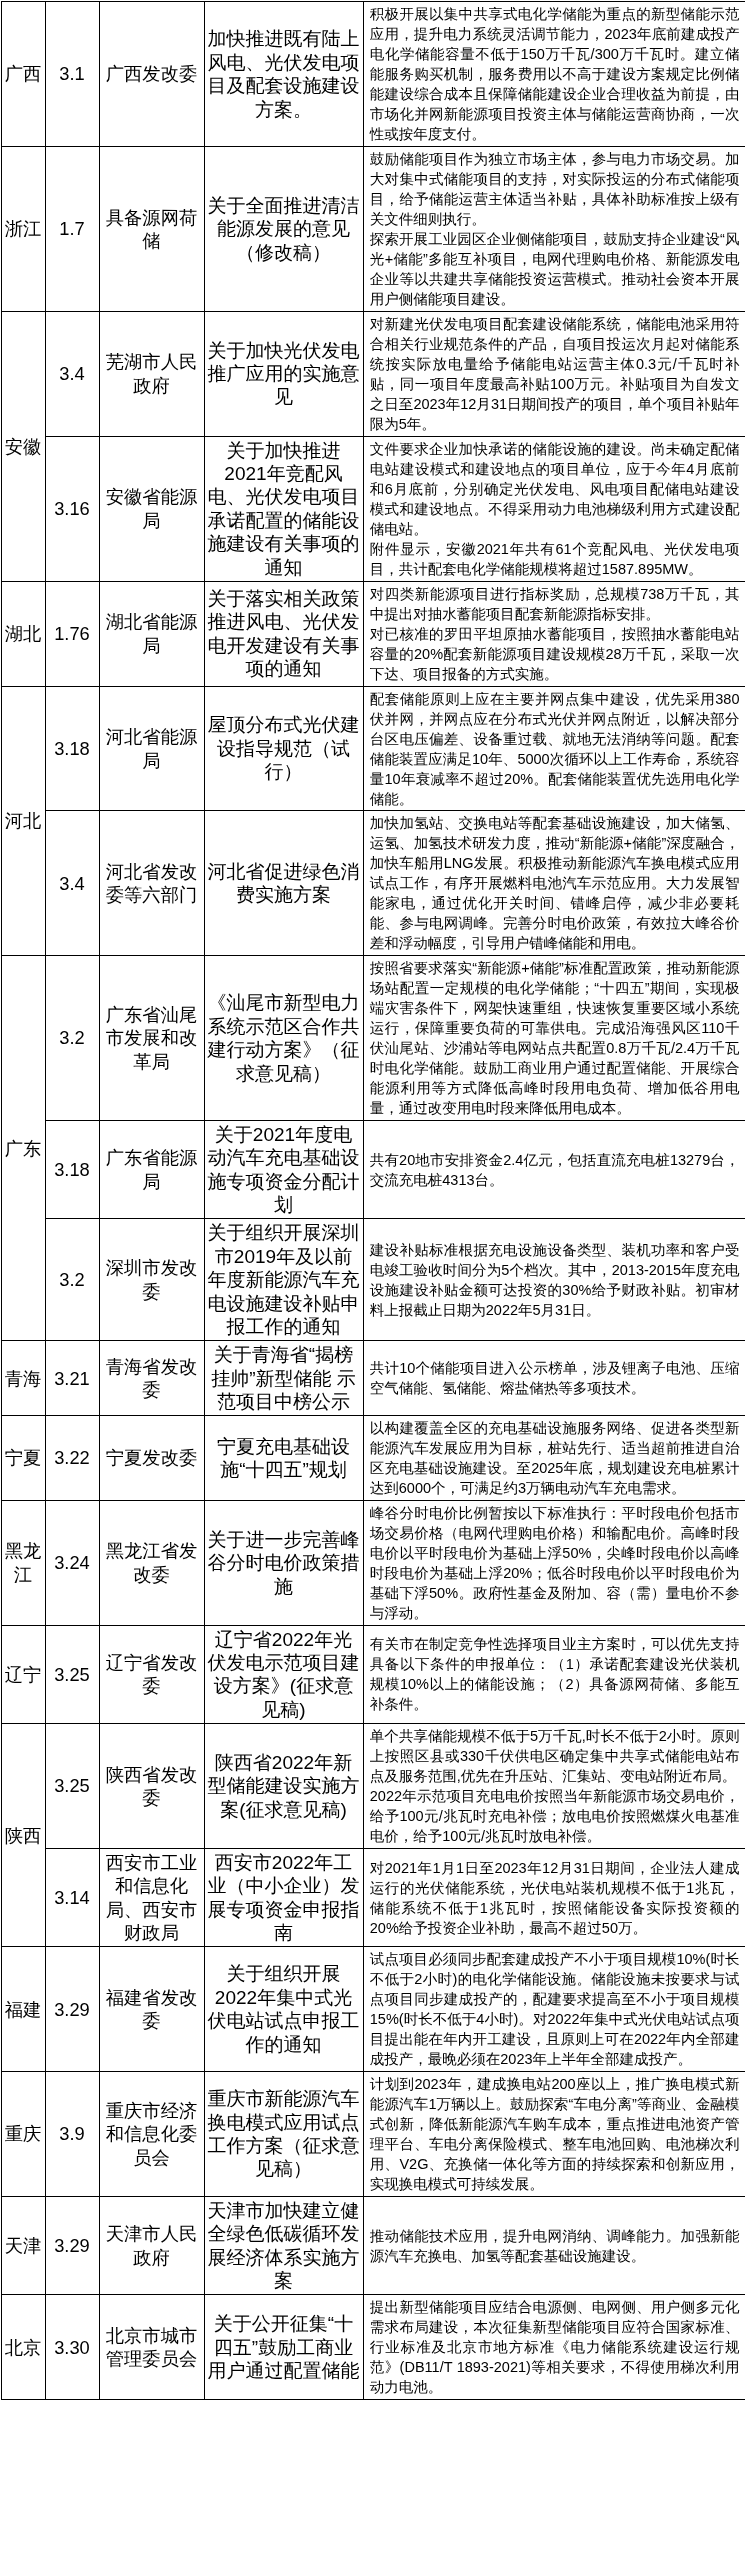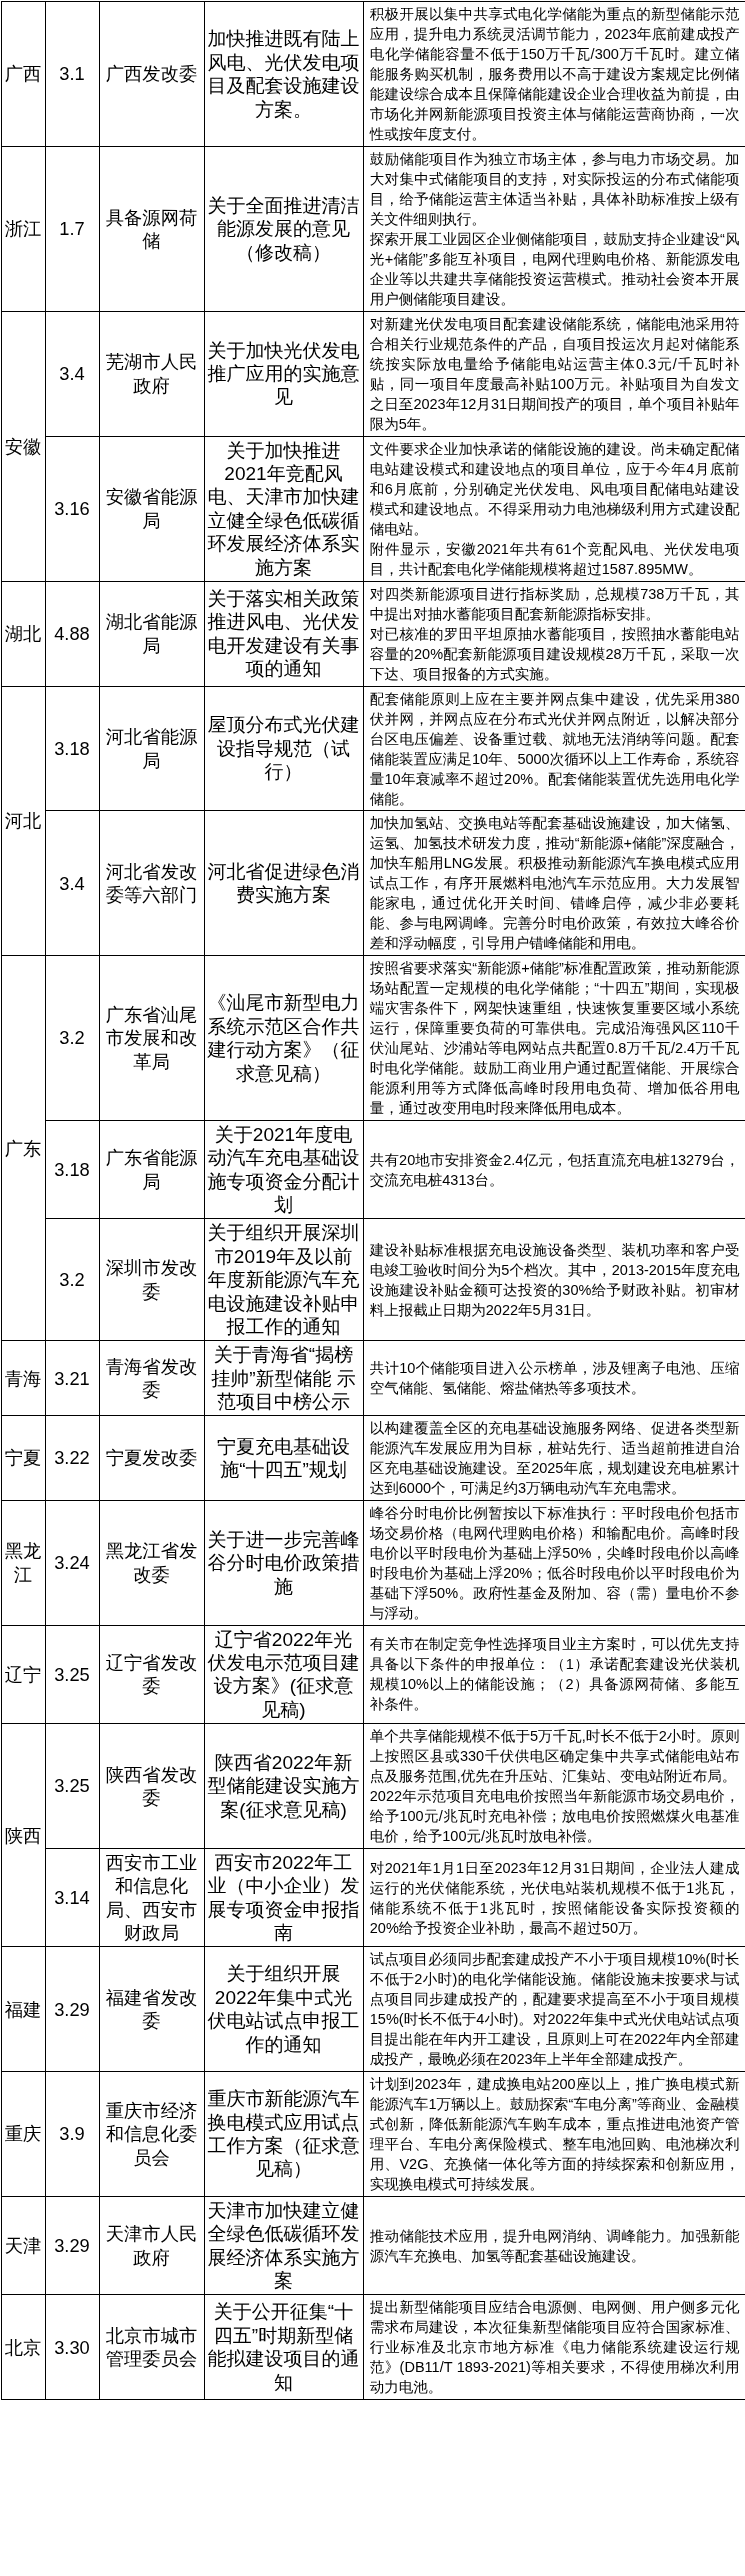--- a/index.html
+++ b/index.html
@@ -116,27 +116,27 @@
         <tr>
           <td class="cell-big" rowspan="2">安徽</td>
           <td class="cell-big">3.4</td>
           <td class="cell-big">芜湖市人民政府</td>
           <td class="cell-big cell-title">关于加快光伏发电推广应用的实施意见</td>
           <td class="cell-desc">对新建光伏发电项目配套建设储能系统，储能电池采用符合相关行业规范条件的产品，自项目投运次月起对储能系统按实际放电量给予储能电站运营主体0.3元/千瓦时补贴，同一项目年度最高补贴100万元。补贴项目为自发文之日至2023年12月31日期间投产的项目，单个项目补贴年限为5年。</td>
         </tr>
         <tr>
           <td class="cell-big">3.16</td>
           <td class="cell-big">安徽省能源局</td>
-          <td class="cell-big cell-title">关于加快推进2021年竞配风电、天津市加快建立健全绿色低碳循环发展经济体系实施方案</td>
+          <td class="cell-big cell-title">关于加快推进2021年竞配风电、光伏发电项目承诺配置的储能设施建设有关事项的通知</td>
           <td class="cell-desc">文件要求企业加快承诺的储能设施的建设。尚未确定配储电站建设模式和建设地点的项目单位，应于今年4月底前和6月底前，分别确定光伏发电、风电项目配储电站建设模式和建设地点。不得采用动力电池梯级利用方式建设配储电站。
 附件显示，安徽2021年共有61个竞配风电、光伏发电项目，共计配套电化学储能规模将超过1587.895MW。</td>
         </tr>
         <tr>
           <td class="cell-big" rowspan="1">湖北</td>
-          <td class="cell-big">4.88</td>
+          <td class="cell-big">1.76</td>
           <td class="cell-big">湖北省能源局</td>
           <td class="cell-big cell-title">关于落实相关政策推进风电、光伏发电开发建设有关事项的通知</td>
           <td class="cell-desc">对四类新能源项目进行指标奖励，总规模738万千瓦，其中提出对抽水蓄能项目配套新能源指标安排。
 对已核准的罗田平坦原抽水蓄能项目，按照抽水蓄能电站容量的20%配套新能源项目建设规模28万千瓦，采取一次下达、项目报备的方式实施。</td>
         </tr>
         <tr>
           <td class="cell-big" rowspan="2">河北</td>
           <td class="cell-big">3.18</td>
           <td class="cell-big">河北省能源局</td>
           <td class="cell-big cell-title">屋顶分布式光伏建设指导规范（试行）</td>
@@ -227,20 +227,20 @@
           <td class="cell-big" rowspan="1">天津</td>
           <td class="cell-big">3.29</td>
           <td class="cell-big">天津市人民政府</td>
           <td class="cell-big cell-title">天津市加快建立健全绿色低碳循环发展经济体系实施方案</td>
           <td class="cell-desc">推动储能技术应用，提升电网消纳、调峰能力。加强新能源汽车充换电、加氢等配套基础设施建设。</td>
         </tr>
         <tr>
           <td class="cell-big" rowspan="1">北京</td>
           <td class="cell-big">3.30</td>
           <td class="cell-big">北京市城市管理委员会</td>
-          <td class="cell-big cell-title">关于公开征集“十四五”时期新型储能拟建设项目的通知</td>
+          <td class="cell-big cell-title">关于公开征集“十四五”鼓励工商业用户通过配置储能</td>
           <td class="cell-desc">提出新型储能项目应结合电源侧、电网侧、用户侧多元化需求布局建设，本次征集新型储能项目应符合国家标准、行业标准及北京市地方标准《电力储能系统建设运行规范》(DB11/T 1893-2021)等相关要求，不得使用梯次利用动力电池。</td>
         </tr>
       </tbody>
   </table>
 
 </div>
 
 
 </body></html>

